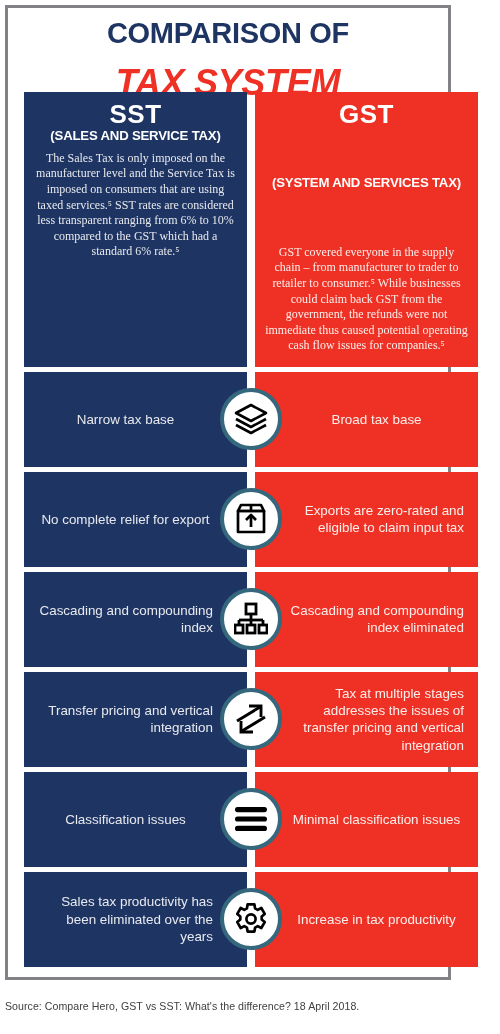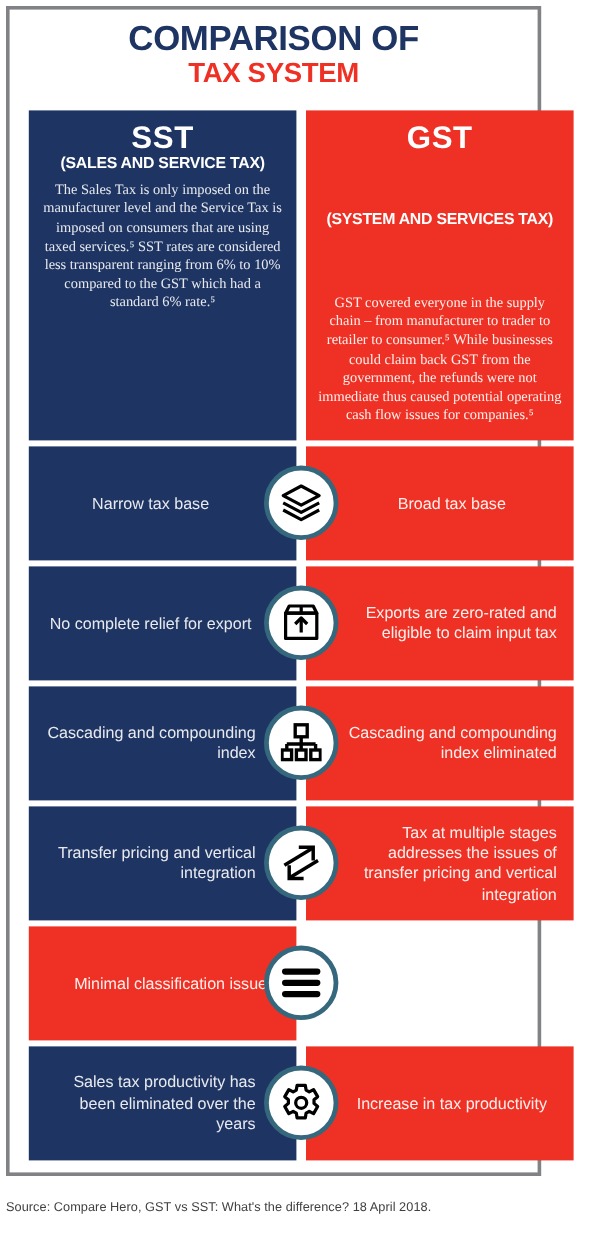--- a/index.html
+++ b/index.html
@@ -25,25 +25,26 @@
   }
   .title-line1{
     display:block;
     font-size:29px;
     font-weight:bold;
     letter-spacing:-0.3px;
     color:#1e3563;
   }
   .title-line2{
     display:block;
-    font-size:23px;
+    font-size:36px;
     font-weight:bold;
     letter-spacing:-0.3px;
     color:#ee3124;
-    margin-top:0;
+    margin-top:16px;
+    font-style:italic;
   }
   
   .grid{
     position:absolute;
     left:16px;top:84px;
     width:454px;
   }
   .row{
     display:flex;
     justify-content:space-between;
@@ -218,20 +219,21 @@
             <polyline points="16,5 28,5 28,16"></polyline>
             <line x1="32" y1="16" x2="9" y2="30"></line>
             <polyline points="20,31 8,31 8,20"></polyline>
           </g>
         </svg>
       </div>
       <div class="cell gst">Tax at multiple stages addresses the issues of transfer pricing and vertical integration</div>
     </div>
 
     <div class="row row-cmp">
+      <div class="cell sst">Classification issues</div>
       <div class="icon-badge">
         <svg width="34" height="26" viewBox="0 0 34 26" aria-hidden="true">
           <g fill="#000000">
             <rect x="1" y="1" width="32" height="5.2" rx="2.6"></rect>
             <rect x="1" y="10.4" width="32" height="5.2" rx="2.6"></rect>
             <rect x="1" y="19.8" width="32" height="5.2" rx="2.6"></rect>
           </g>
         </svg>
       </div>
       <div class="cell gst">Minimal classification issues</div>

